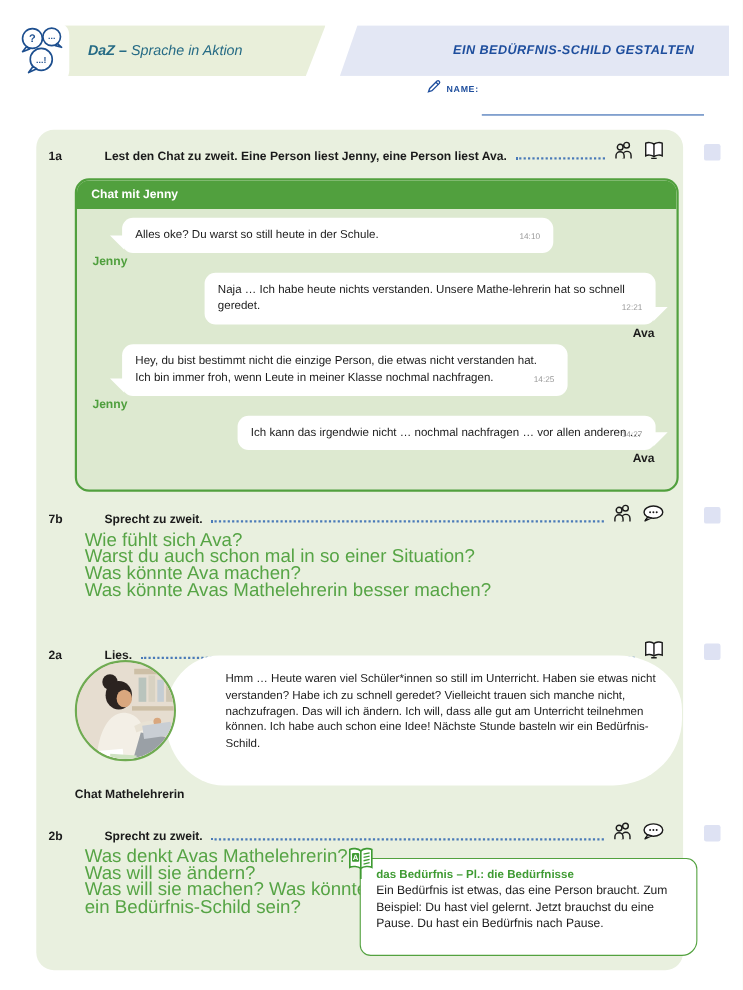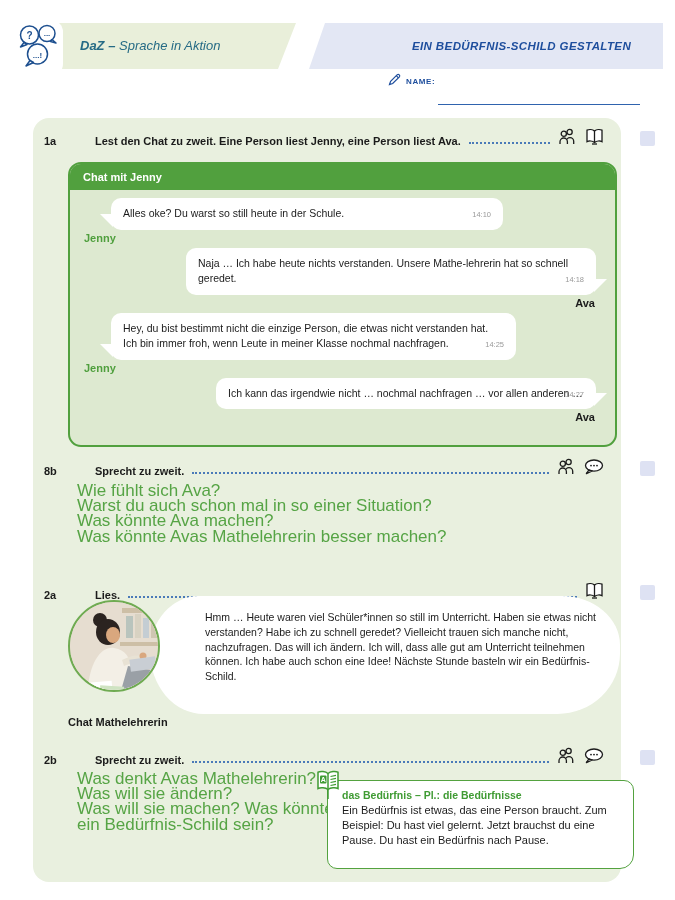--- a/index.html
+++ b/index.html
@@ -158,38 +158,38 @@
   <div class="chat-box">
     <div class="chat-header">Chat mit Jenny</div>
     <div class="chat-body">
       <div class="bubble left b1">
         <span>Alles oke? Du warst so still heute in der Schule.</span>
         <span class="time">14:10</span>
       </div>
       <div class="sender left">Jenny</div>
       <div class="bubble right b2">
         <span>Naja … Ich habe heute nichts verstanden. Unsere Mathe-lehrerin hat so schnell geredet.</span>
-        <span class="time">14:18</span>
+        <span class="time">12:21</span>
       </div>
       <div class="sender right">Ava</div>
       <div class="bubble left b3">
         <span>Hey, du bist bestimmt nicht die einzige Person, die etwas nicht verstanden hat. Ich bin immer froh, wenn Leute in meiner Klasse nochmal nachfragen.</span>
         <span class="time">14:25</span>
       </div>
       <div class="sender left">Jenny</div>
       <div class="bubble right b4">
         <span>Ich kann das irgendwie nicht … nochmal nachfragen … vor allen anderen …</span>
         <span class="time">14:27</span>
       </div>
       <div class="sender right">Ava</div>
     </div>
   </div>
 
   <div class="task-row" style="top:458px">
-    <span class="task-num">8b</span>
+    <span class="task-num">7b</span>
     <span class="task-label">Sprecht zu zweit.</span>
     <span class="leader"></span>
     <span class="task-icons">
       <span>
         <svg width="18" height="17" viewBox="0 0 18 17">
           <circle cx="11.6" cy="4" r="2.6" fill="none" stroke="#1b1b1b" stroke-width="1.3"></circle>
           <path d="M8.3 16 v-2.7 a3.7 3.7 0 0 1 7.4 0 V16" fill="none" stroke="#1b1b1b" stroke-width="1.3"></path>
           <circle cx="5.8" cy="5.8" r="2.6" fill="#e9f0df" stroke="#1b1b1b" stroke-width="1.3"></circle>
           <path d="M2 16 v-2.3 a3.7 3.7 0 0 1 7.4 0 V16" fill="#e9f0df" stroke="#1b1b1b" stroke-width="1.3"></path>
         </svg>

